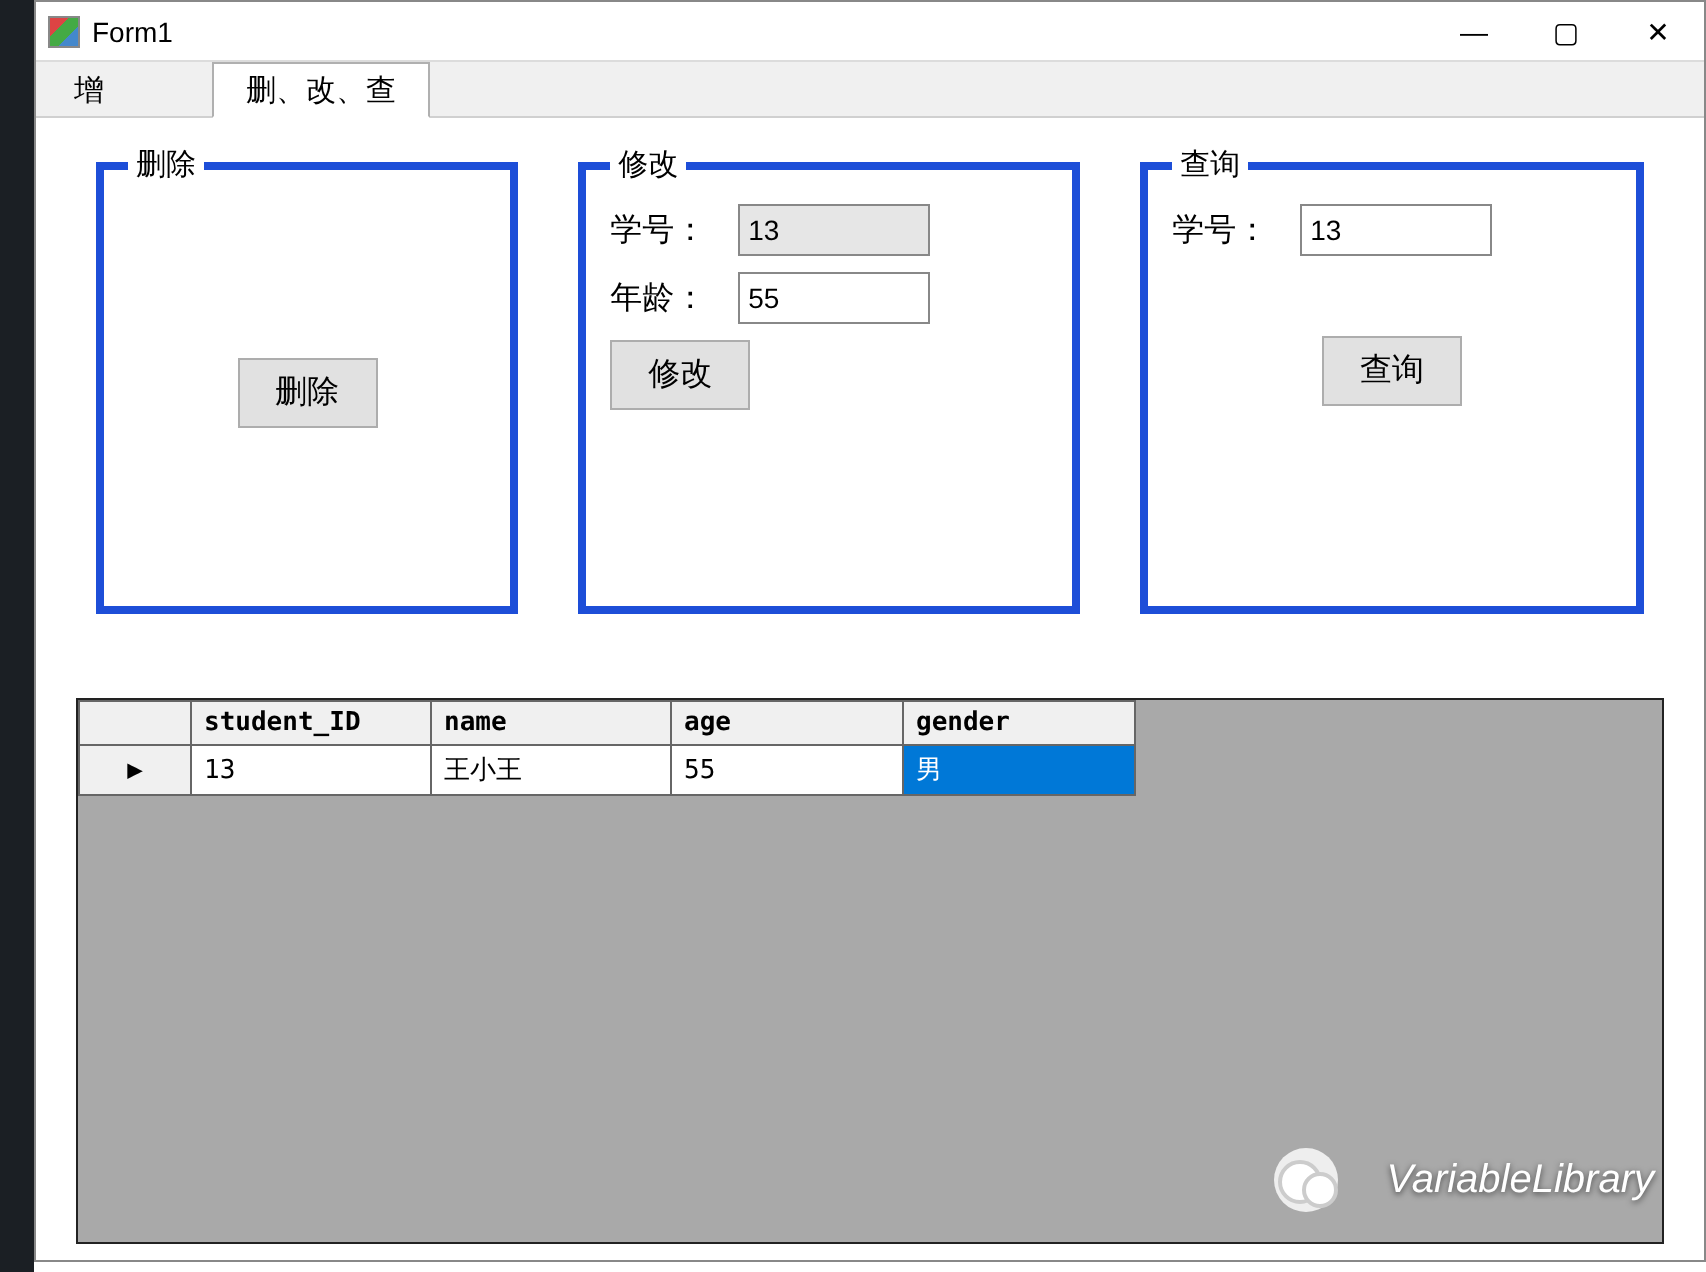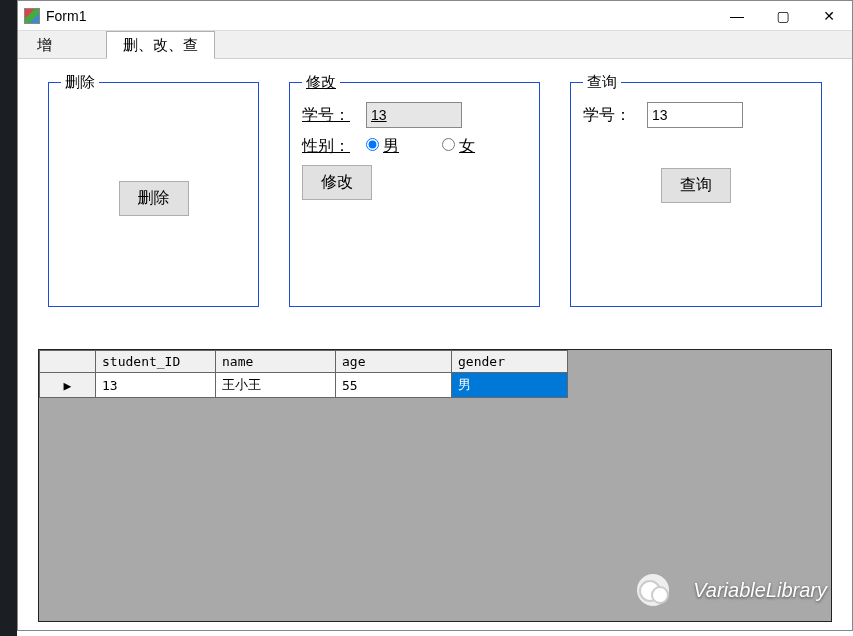--- a/index.html
+++ b/index.html
@@ -71,31 +71,31 @@
   height: calc(100% - 58px);
   position: relative;
   padding-top: 14px;
 }
 .panels-row {
   display: flex;
   gap: 30px;
   padding: 0 30px;
 }
 fieldset.groupbox {
-  border: 1px solid #1d4ed8;
+  border: 4px solid #1d4ed8;
   padding: 10px 12px 12px 12px;
   position: relative;
 }
 fieldset.groupbox legend {
   font-size: 15px;
   padding: 0 4px;
   color: #000;
 }
 .gb-delete { width: 234px; height: 234px; display:flex; align-items:center; justify-content:center; }
-.gb-modify { width: 279px; height: 234px; text-decoration: underline; }
+.gb-modify { width: 279px; height: 234px; }
 .gb-query  { width: 280px; height: 234px; }
 .btn {
   background: #e1e1e1;
   border: 1px solid #adadad;
   padding: 6px 18px;
   font-size: 16px;
   font-family: inherit;
   cursor: default;
 }
 .form-row { display: flex; align-items: center; margin-bottom: 8px; }
@@ -127,21 +127,21 @@
 table.datagrid th, table.datagrid td {
   border: 1px solid #666;
   font-size: 13px;
   font-family: "SimSun", monospace;
   text-align: left;
   padding: 3px 6px;
   height: 22px;
 }
 table.datagrid th {
   background: #f0f0f0;
-  font-weight: normal;
+  font-weight: bold;
 }
 table.datagrid td {
   background: #fff;
 }
 .rowhdr {
   background: #f0f0f0 !important;
   width: 56px;
   text-align: center !important;
   color: #000;
 }
@@ -217,25 +217,22 @@
         <button class="btn">删除</button>
       </fieldset>
 
       <fieldset class="groupbox gb-modify">
         <legend>修改</legend>
         <div class="form-row">
           <label>学号：</label>
           <input class="txt ro" readonly="" value="13" style="">
         </div>
         <div class="form-row">
-          <label>性别：</label>
-          <div class="radio-row">
-            <label><input type="radio" name="g" checked="" style=""><span>男</span></label>
-            <label><input type="radio" name="g" style=""><span>女</span></label>
-          </div>
+          <label>年龄：</label>
+          <input class="txt" value="55" style="">
         </div>
         <button class="btn">修改</button>
       </fieldset>
 
       <fieldset class="groupbox gb-query">
         <legend>查询</legend>
         <div class="form-row">
           <label>学号：</label>
           <input class="txt" value="13" style="">
         </div>

